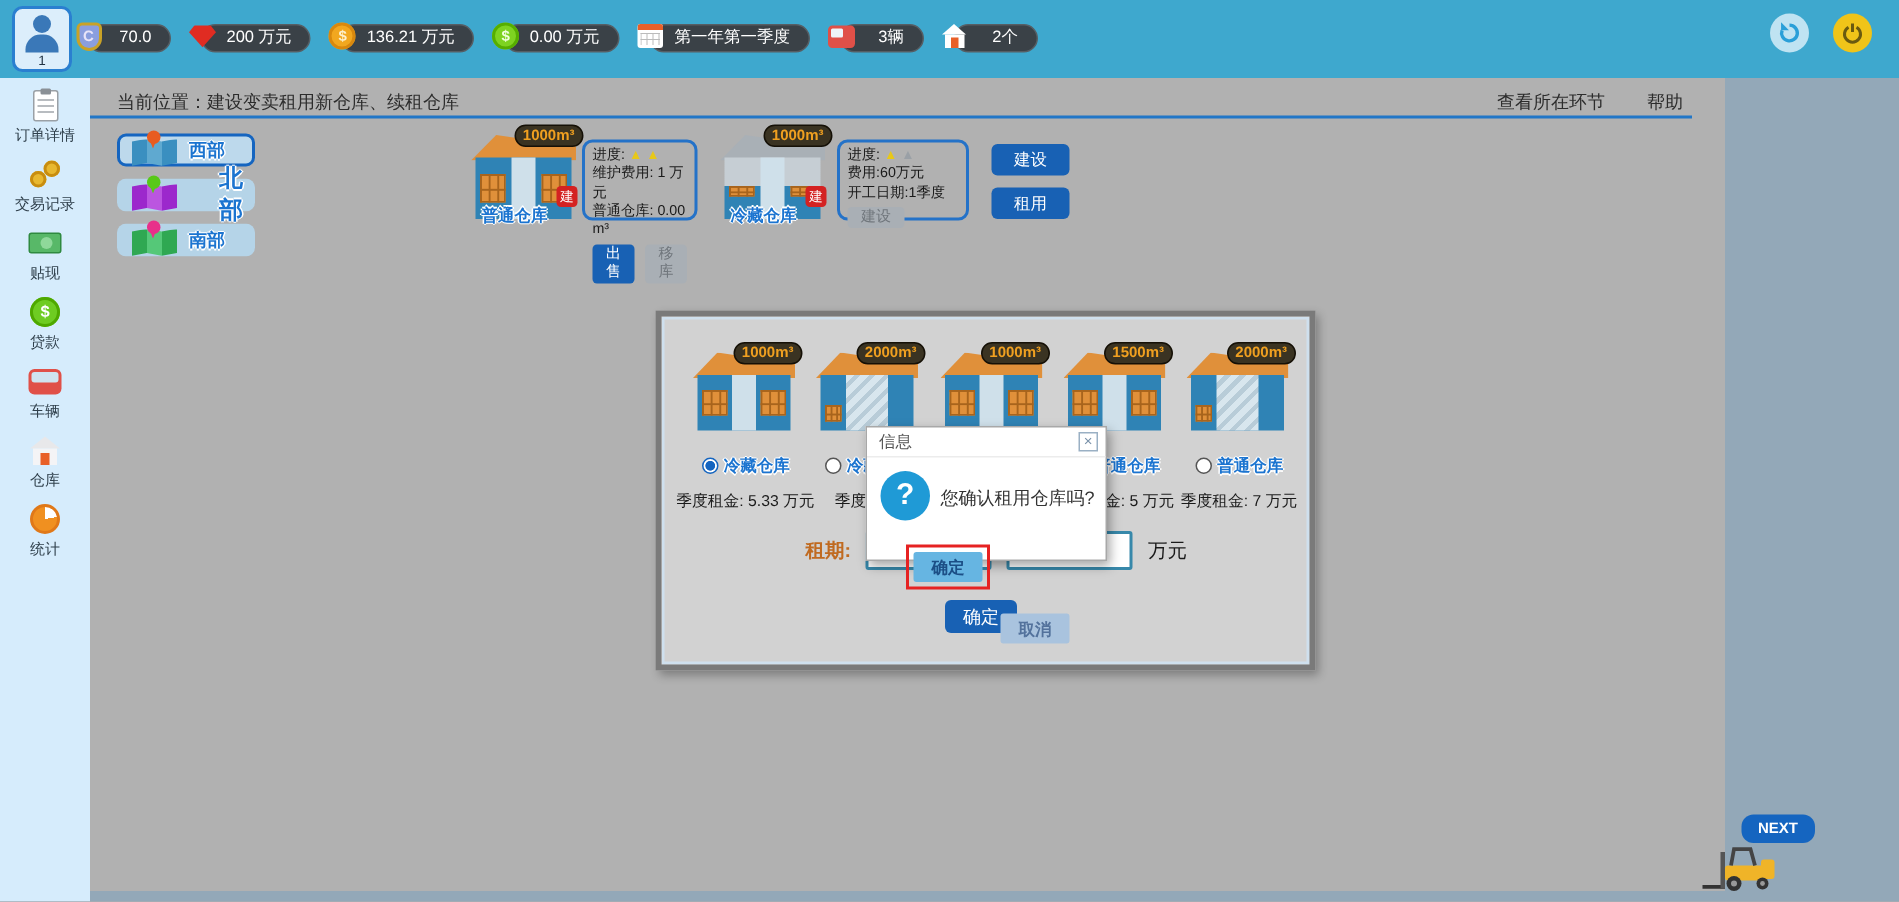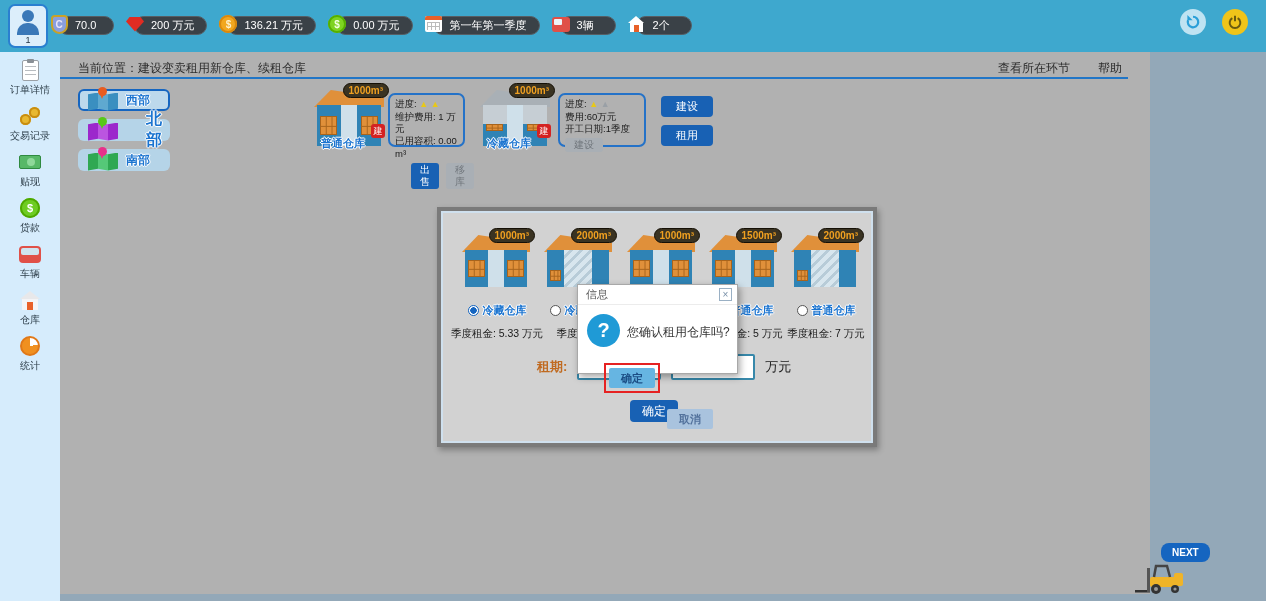--- a/index.html
+++ b/index.html
@@ -10,21 +10,21 @@
   
   .topbar { position:absolute; left:0; top:0; width:1266px; height:52px; background:#3ea8ce; }
   .avatar-box { position:absolute; left:8px; top:4px; width:40px; height:44px; background:#dceefb;
                 border:2px solid #2a7fd0; border-radius:7px; text-align:center; }
   .avatar-box .head { width:12px; height:12px; border-radius:50%; background:#3a78b8; margin:4px auto 0; }
   .avatar-box .bodyp { width:22px; height:12px; border-radius:10px 10px 0 0; background:#3a78b8; margin:1px auto 0; }
   .avatar-box .num { font-size:9px; color:#234; line-height:10px; }
   .stats { position:absolute; left:58px; top:16px; display:flex; gap:20px; }
   .stat { position:relative; }
   .pill { background:#3a4147; border:1px solid #565e64; border-radius:10px; height:19px;
-          padding:0 12px 0 16px; color:#fff; font-size:11px; line-height:17px; min-width:56px; text-align:left; }
+          padding:0 12px 0 16px; color:#fff; font-size:11px; line-height:17px; min-width:56px; text-align:right; }
   .s-icon { position:absolute; left:-9px; top:-2px; width:20px; height:20px; display:flex;
             align-items:center; justify-content:center; }
   .i-shield { width:17px; height:19px; background:#8a9ede; border:2px solid #c9a227;
               border-radius:4px 4px 9px 9px; color:#e8e4f8; font-size:10px; font-weight:bold;
               display:flex; align-items:center; justify-content:center; }
   .i-gem { width:18px; height:15px; background:#e02c22;
            clip-path:polygon(50% 100%, 0 33%, 22% 0, 78% 0, 100% 33%); }
   .i-coin { width:18px; height:18px; border-radius:50%; display:flex; align-items:center;
             justify-content:center; font-size:10px; font-weight:bold; color:#fff; }
   .i-coin.gold { background:#f2a71f; box-shadow:inset 0 0 0 2px #d8880e; color:#fdf0cc; }
@@ -119,21 +119,21 @@
   .build-badge { position:absolute; right:-4px; bottom:8px; width:14px; height:14px; background:#d42222;
       border-radius:3px; color:#fff; font-size:9px; display:flex; align-items:center; justify-content:center; z-index:3; }
   .bldg-label { position:absolute; font-size:11px; white-space:nowrap; }
 
   
   .info-box { position:absolute; border:2px solid #2472c8; border-radius:7px; padding:3px 5px;
               font-size:9.5px; color:#1a1a1a; line-height:1.3; }
   .tri-y { color:#e8c818; font-size:9px; } .tri-g { color:#9aa0a6; font-size:9px; }
   .ib-btns { display:flex; gap:7px; margin-top:3px; }
   .btn-xs { font-size:10px; border-radius:3px; padding:1px 9px; line-height:12px; cursor:pointer; border:none; }
-  .btn-xs.blue { background:#1861b4; color:#fff;margin-left:16px; }
+  .btn-xs.blue { background:#1861b4; color:#fff; }
   .btn-xs.gray { background:#a9afb5; color:#70767c; }
   .btn-blue { background:#1861b4; color:#fff; border:none; border-radius:4px; font-size:11px; cursor:pointer; }
   .big-actions { position:absolute; left:601px; top:44px; display:flex; flex-direction:column; gap:8px; }
   .big-actions .btn-blue { width:52px; height:21px; }
 
   
   .panel { position:absolute; left:377px; top:155px; width:440px; height:240px; background:#d2d2d2;
            border:4px solid #7a7a7a; box-shadow:inset 0 0 0 2px #cfe0ee, 2px 3px 6px rgba(0,0,0,.3); }
   .opt { position:absolute; top:0; width:82px; height:190px; }
   .opt .bldg { left:9px; top:24px; width:62px; height:52px; }
@@ -335,21 +335,21 @@
         <div class="w2"></div>
       </div>
     <span class="build-badge">建</span>
     <span class="bldg-label otext" style="left:4px; top:46px;">普通仓库</span>
   </div>
   <div class="info-box" style="left:328px; top:41px; width:77px; height:54px;">
     <div><span>进度:</span>
       <span class="tri-y">▲</span>
       <span class="tri-y">▲</span></div>
     <div>维护费用: 1 万元</div>
-    <div>已用容积: 0.00 m³</div>
+    <div>普通仓库: 0.00 m³</div>
     <div class="ib-btns">
       <button class="btn-xs blue">出售</button>
       <button class="btn-xs gray">移库</button>
     </div>
   </div>
 
   <div class="bldg cold" style="left:423px; top:38px;">
     <span class="cap-badge">1000m³</span>
     <div class="roof"></div>
     <div class="bbody">

